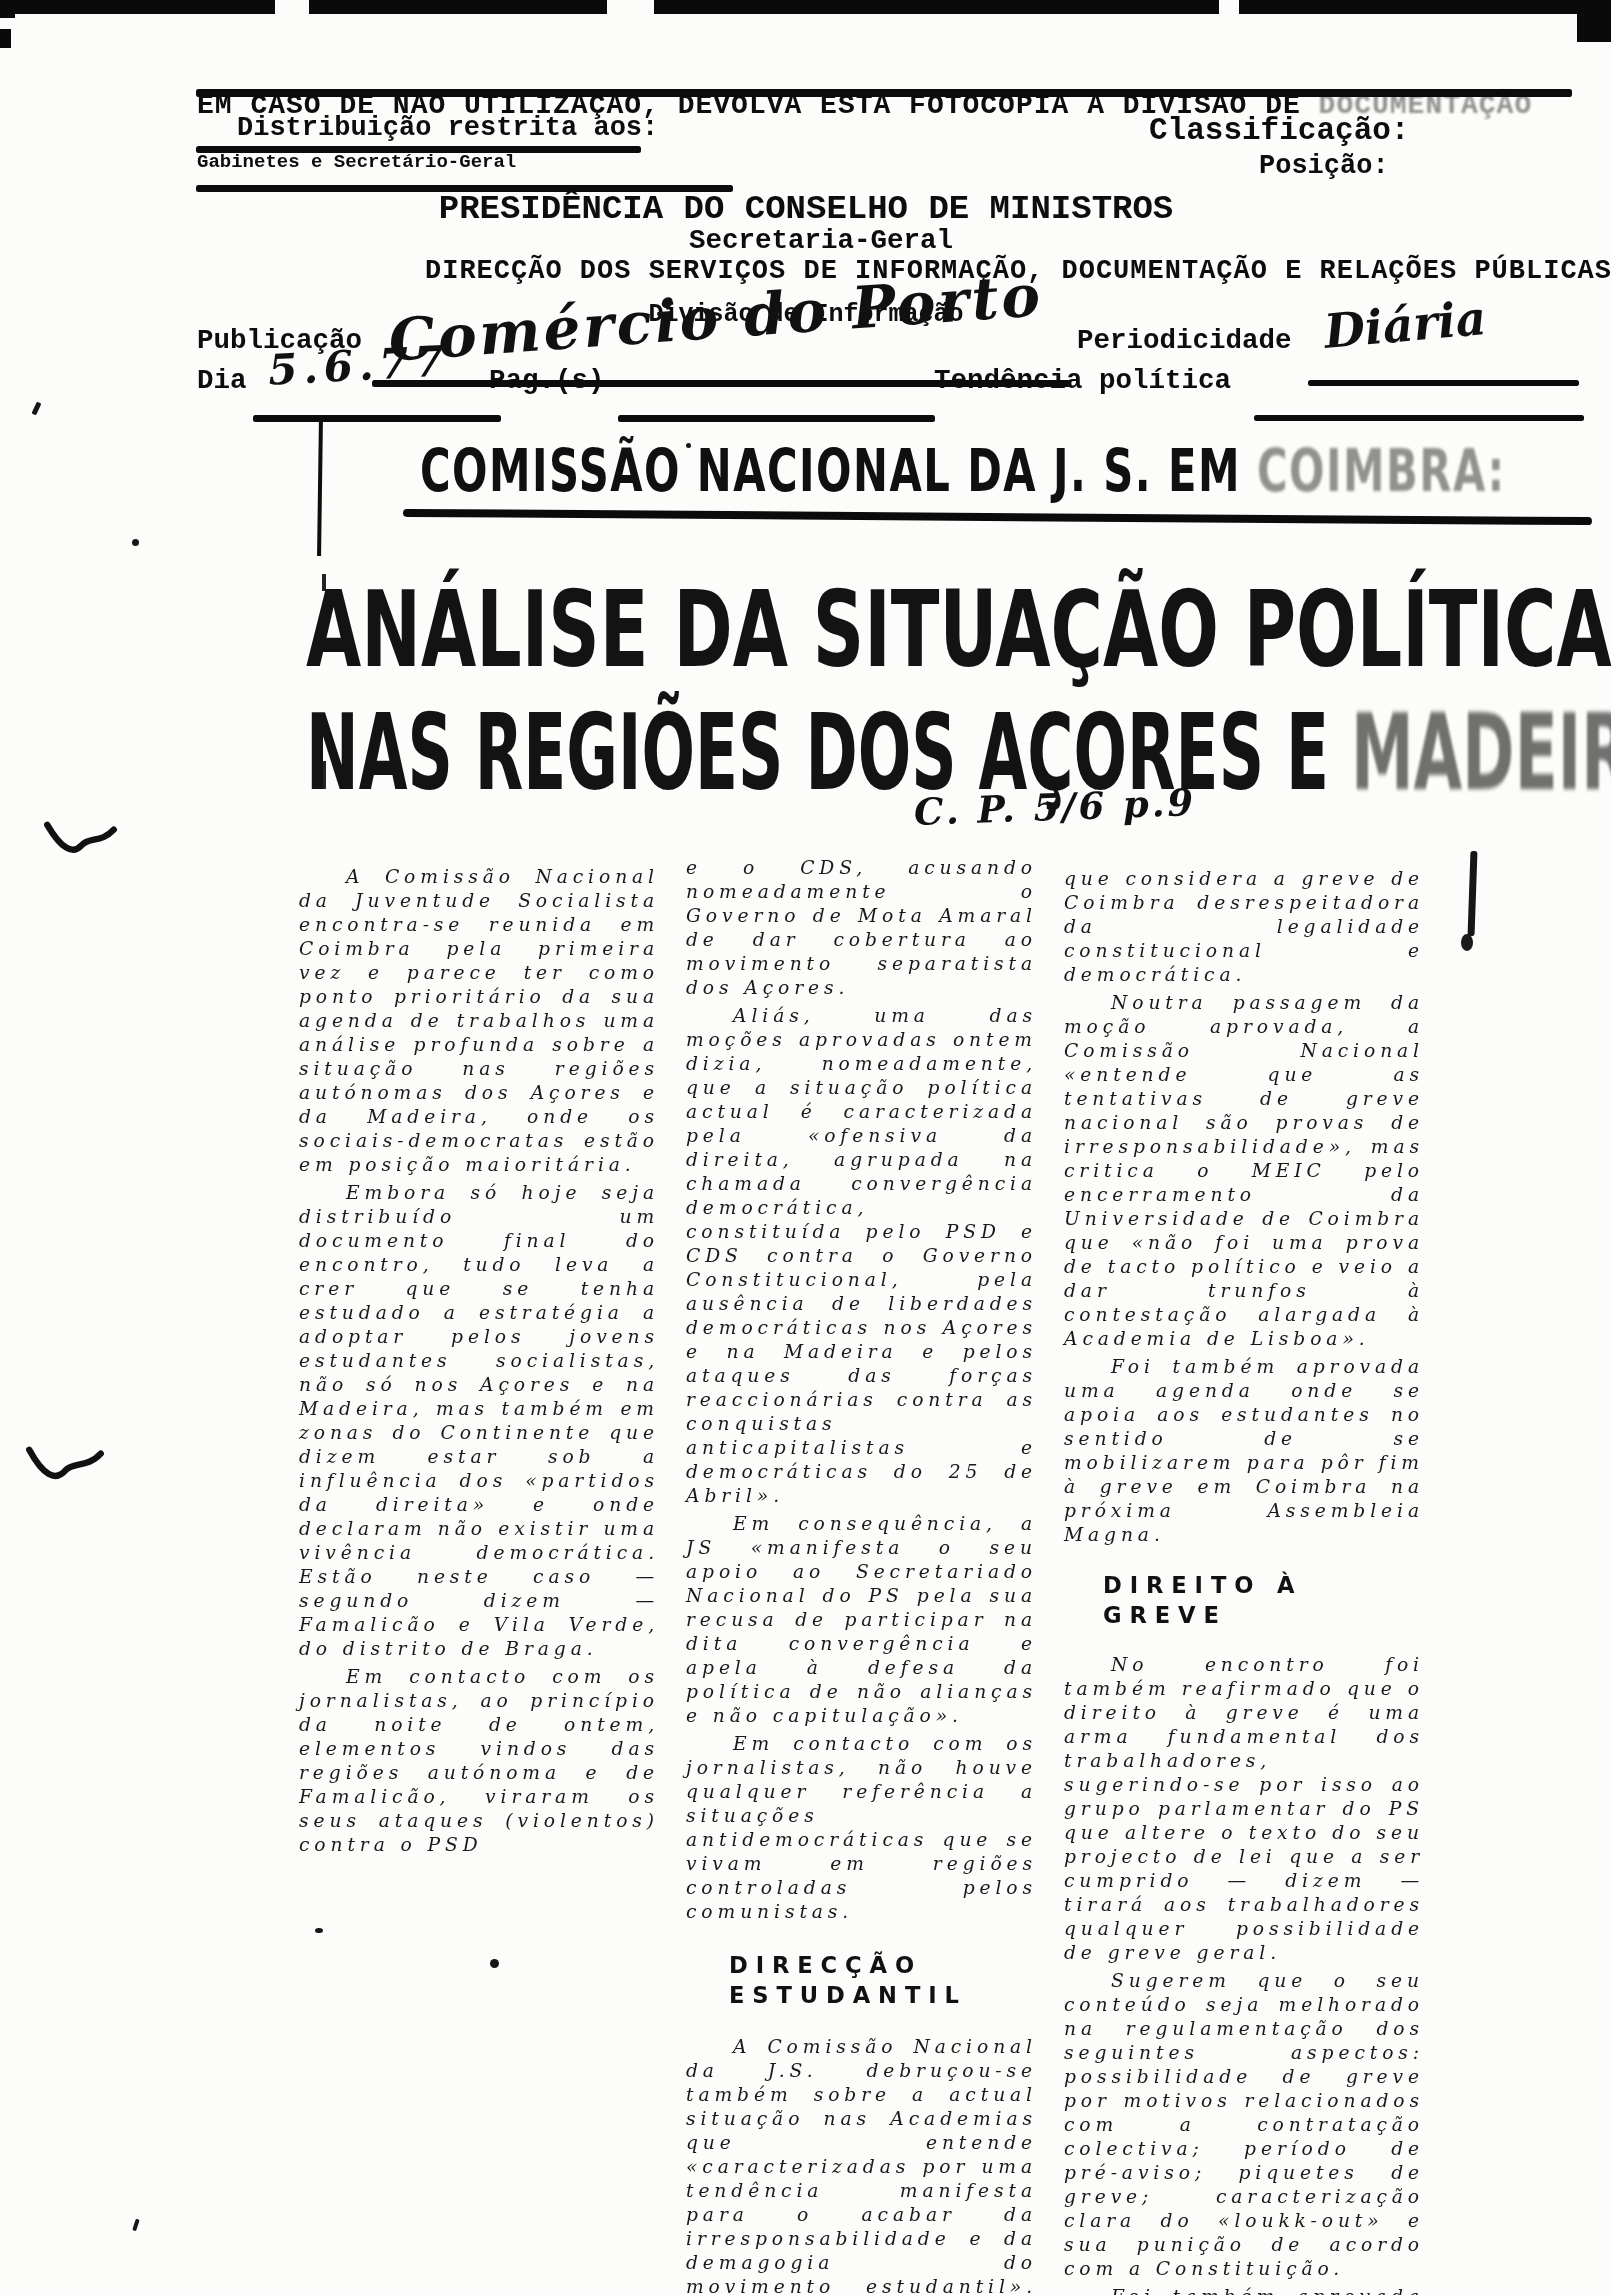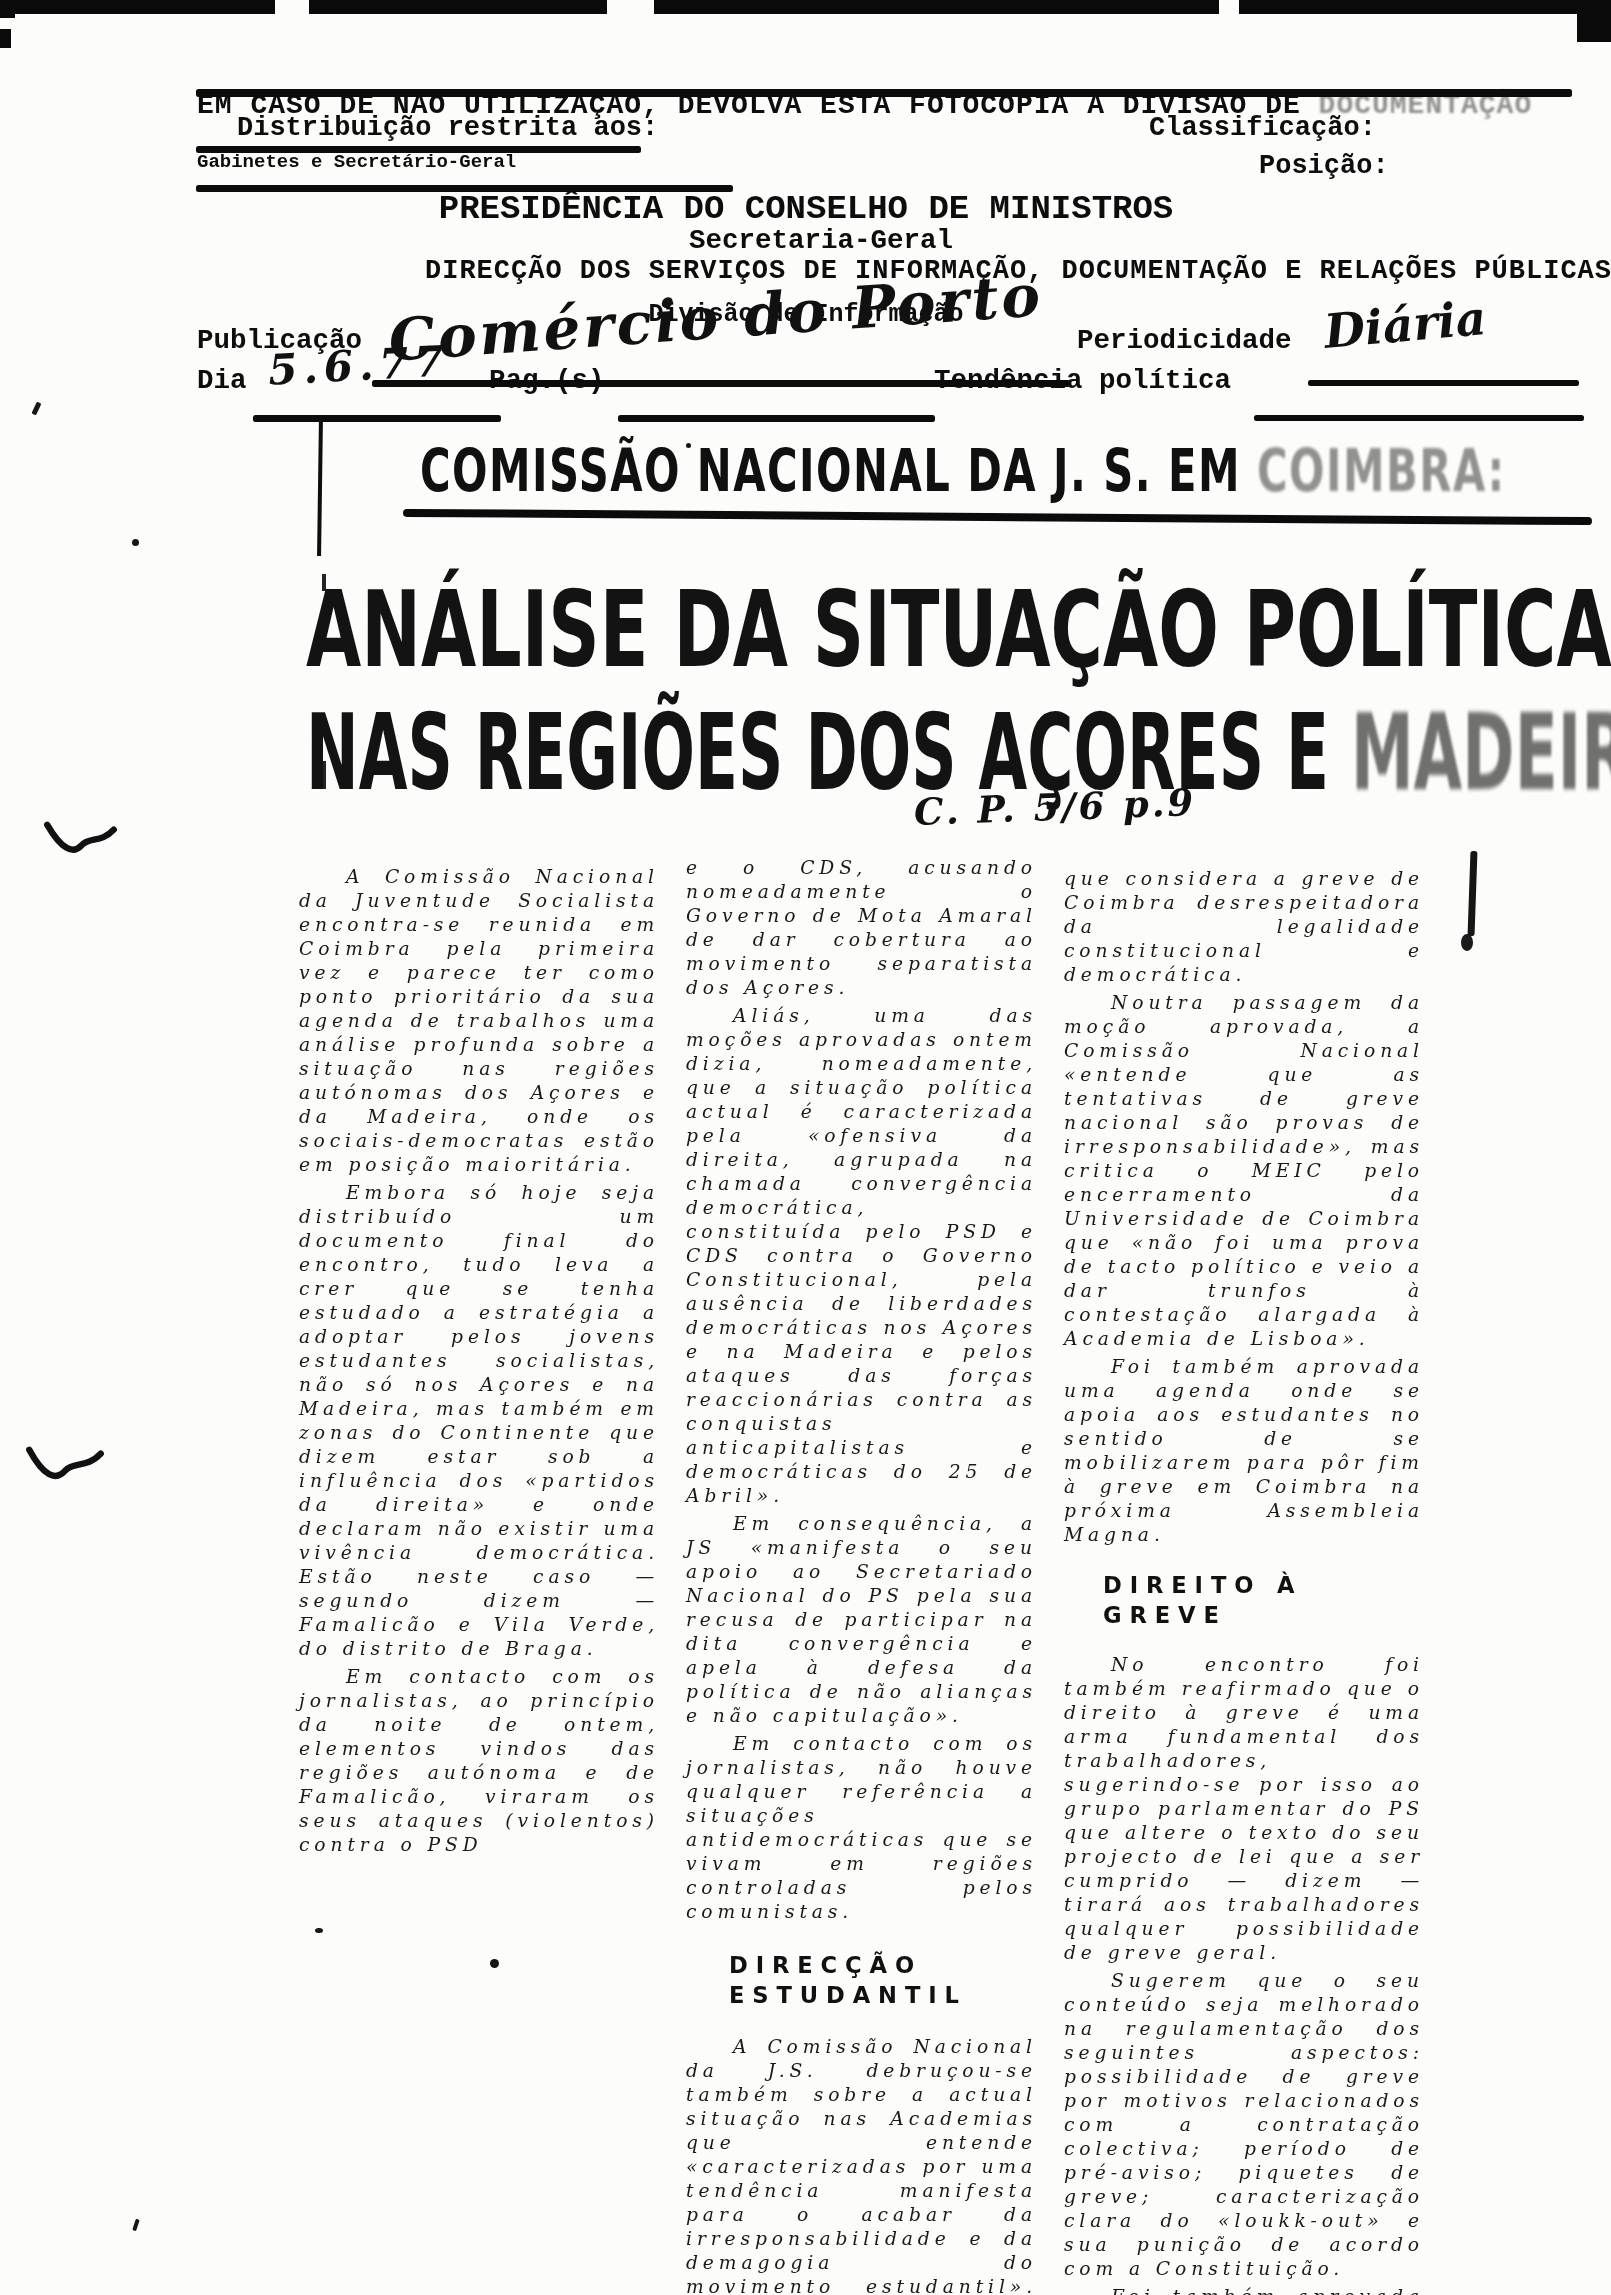--- a/index.html
+++ b/index.html
@@ -34,21 +34,21 @@
   .s5{left:686px;top:443px;width:5.4px;height:5.4px;}
   .s6{left:34px;top:402px;width:4.9px;height:12.8px;border-radius:1.5px;transform:rotate(25deg);}
   .swash{position:absolute;}
   .swash1{left:44px;top:816px;width:74px;height:44px;}
   .swash2{left:24.6px;top:1439px;width:80px;height:47px;}
 
   
   .tw{position:absolute;font-family:"Liberation Mono",monospace;font-weight:700;color:#0d0d0d;white-space:nowrap;}
   .notice{left:197px;top:49px;font-size:28px;letter-spacing:1px;margin-top:41px;}
   .dist1{left:197px;top:113px;font-size:27px;margin-left:40px;}
-  .class{left:1149px;top:113px;font-size:27px;}
+  .class{left:1149px;top:113px;font-size:31px;}
   .dist2{left:197px;top:151px;font-size:19px;}
   .pos{left:1259px;top:151px;font-size:27px;}
   .lh{position:absolute;left:0;width:100%;text-align:center;font-family:"Liberation Mono",monospace;font-weight:700;color:#0d0d0d;white-space:nowrap;}
   .lh1{top:190px;font-size:34px;}
   .lh2{top:225px;font-size:27.5px;margin-left:15px;}
   .lh3{top:256px;font-size:27px;letter-spacing:1px;text-align:right;}
   .lh4{top:300px;font-size:25px;}
   .publabel{left:197px;top:325px;font-size:27.5px;}
   .perlabel{left:1077px;top:325px;font-size:27.5px;}
   .dialabel{left:197px;top:365px;font-size:27.5px;}

